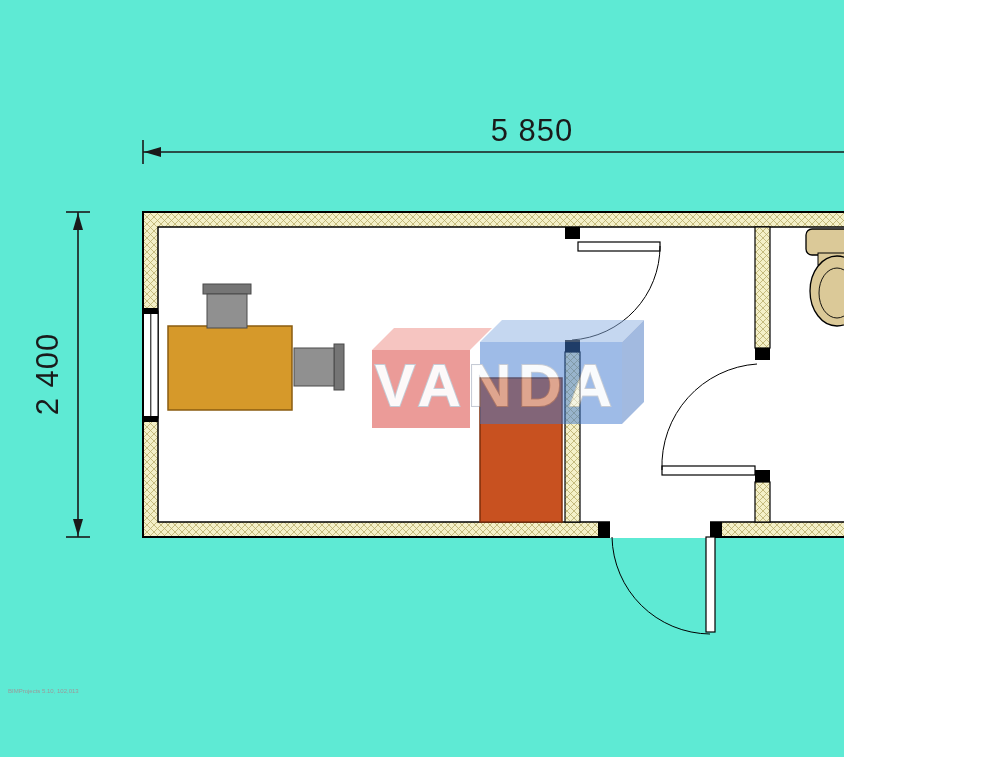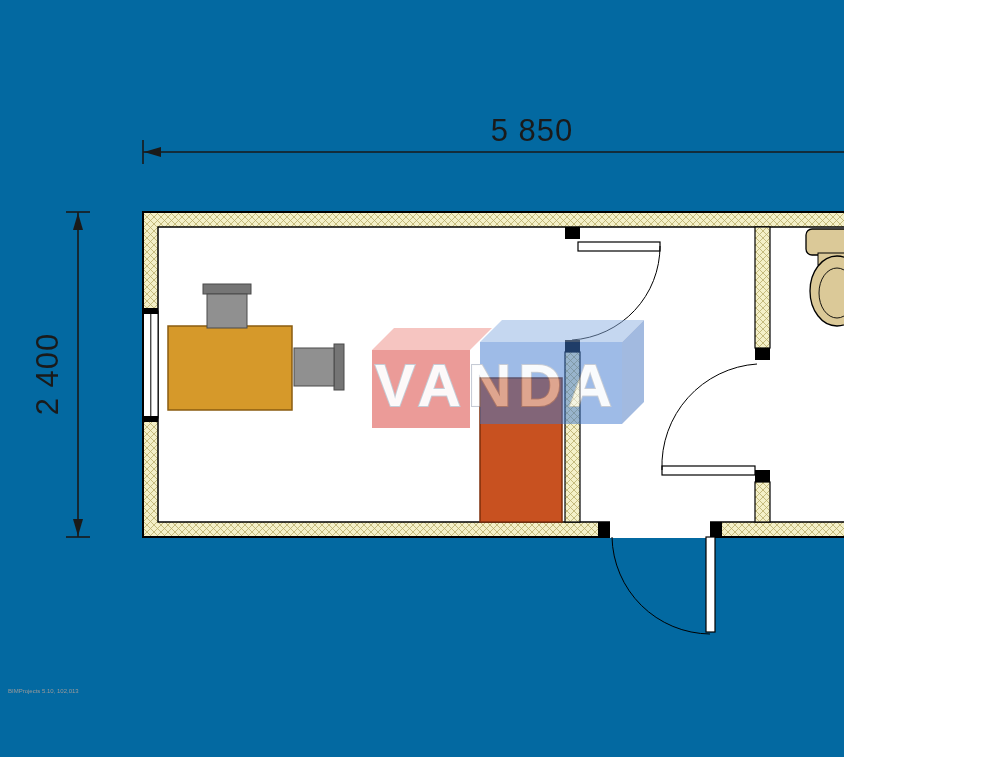--- a/index.html
+++ b/index.html
@@ -1,16 +1,16 @@
 <!DOCTYPE html>
 <html><head>
 <meta charset="utf-8">
 <style>
   html,body{margin:0;padding:0;background:#ffffff;}
-  .stage{position:relative;width:844px;height:757px;background:#0369a1;overflow:hidden;
+  .stage{position:relative;width:844px;height:757px;background:#5eead4;overflow:hidden;
          font-family:"Liberation Sans",sans-serif;}
   svg{display:block;}
   .dim-label{font-family:"Liberation Sans",sans-serif;font-size:31px;font-weight:500;
              letter-spacing:1px;}
   .wm-text{font-family:"Liberation Sans",sans-serif;font-size:60px;font-weight:bold;
            letter-spacing:7px;}
   .footer-note{font-family:"Liberation Sans",sans-serif;font-size:6px;}
 </style>
 </head>
 <body>

